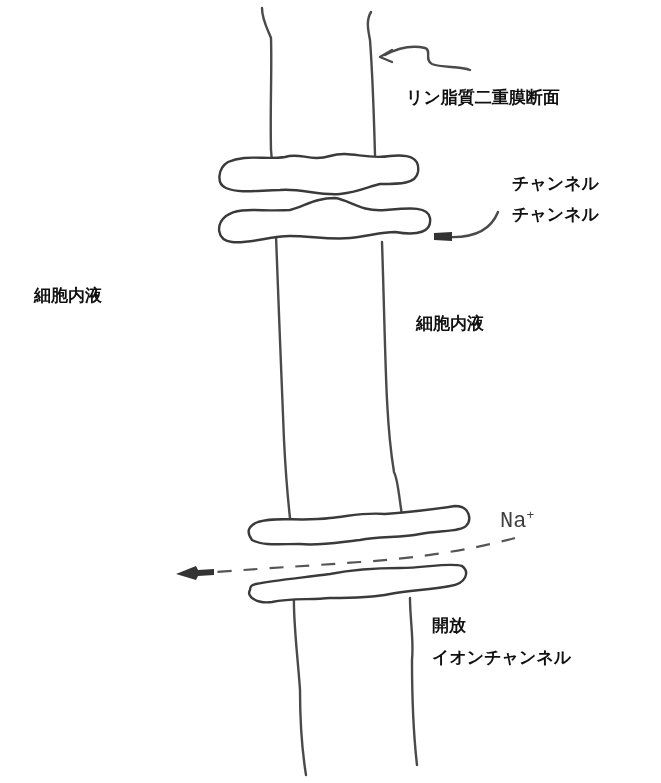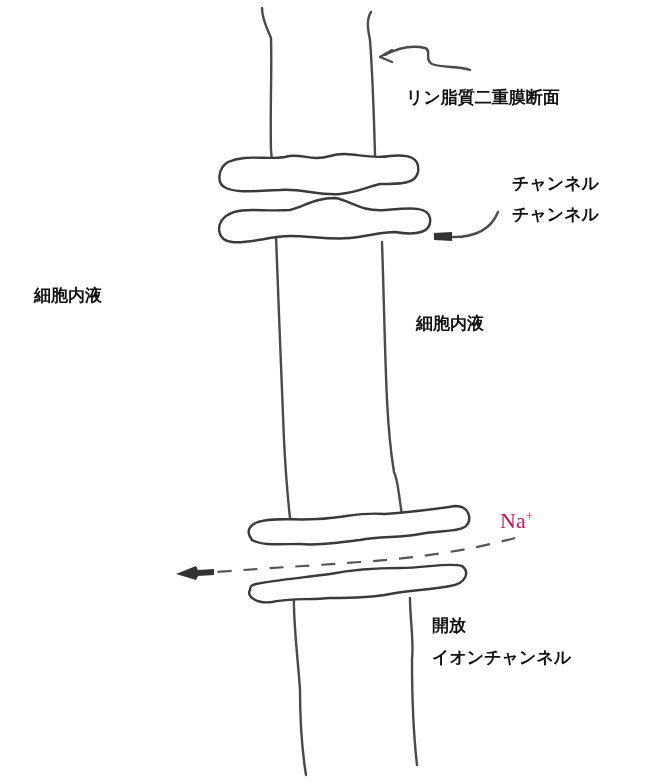--- a/index.html
+++ b/index.html
@@ -9,23 +9,23 @@
       position: absolute;
       font-family: "DejaVu Sans", sans-serif;
       font-weight: bold;
       font-size: 17px;
       color: #111111;
       line-height: 1.35;
       white-space: nowrap;
     }
     .serif-label {
       position: absolute;
-      font-family: Liberation Serif, serif;
+      font-family: Liberation Mono, monospace;
       font-size: 22px;
-      color: #be185d;
+      color: #404040;
       white-space: nowrap;
     }
     .serif-label sup { font-size: 13px; }
     .stroke { fill: none; stroke: #4a4a4a; stroke-width: 2.4; stroke-linecap: round; stroke-linejoin: round; }
     .blob { fill: #ffffff; stroke: #3a3a3a; stroke-width: 2.4; stroke-linejoin: round; }
     .dash { fill: none; stroke: #555555; stroke-width: 2.2; stroke-dasharray: 14 12; }
     .arrow-head { fill: #333333; }
   </style>
 </head>
 <body>

